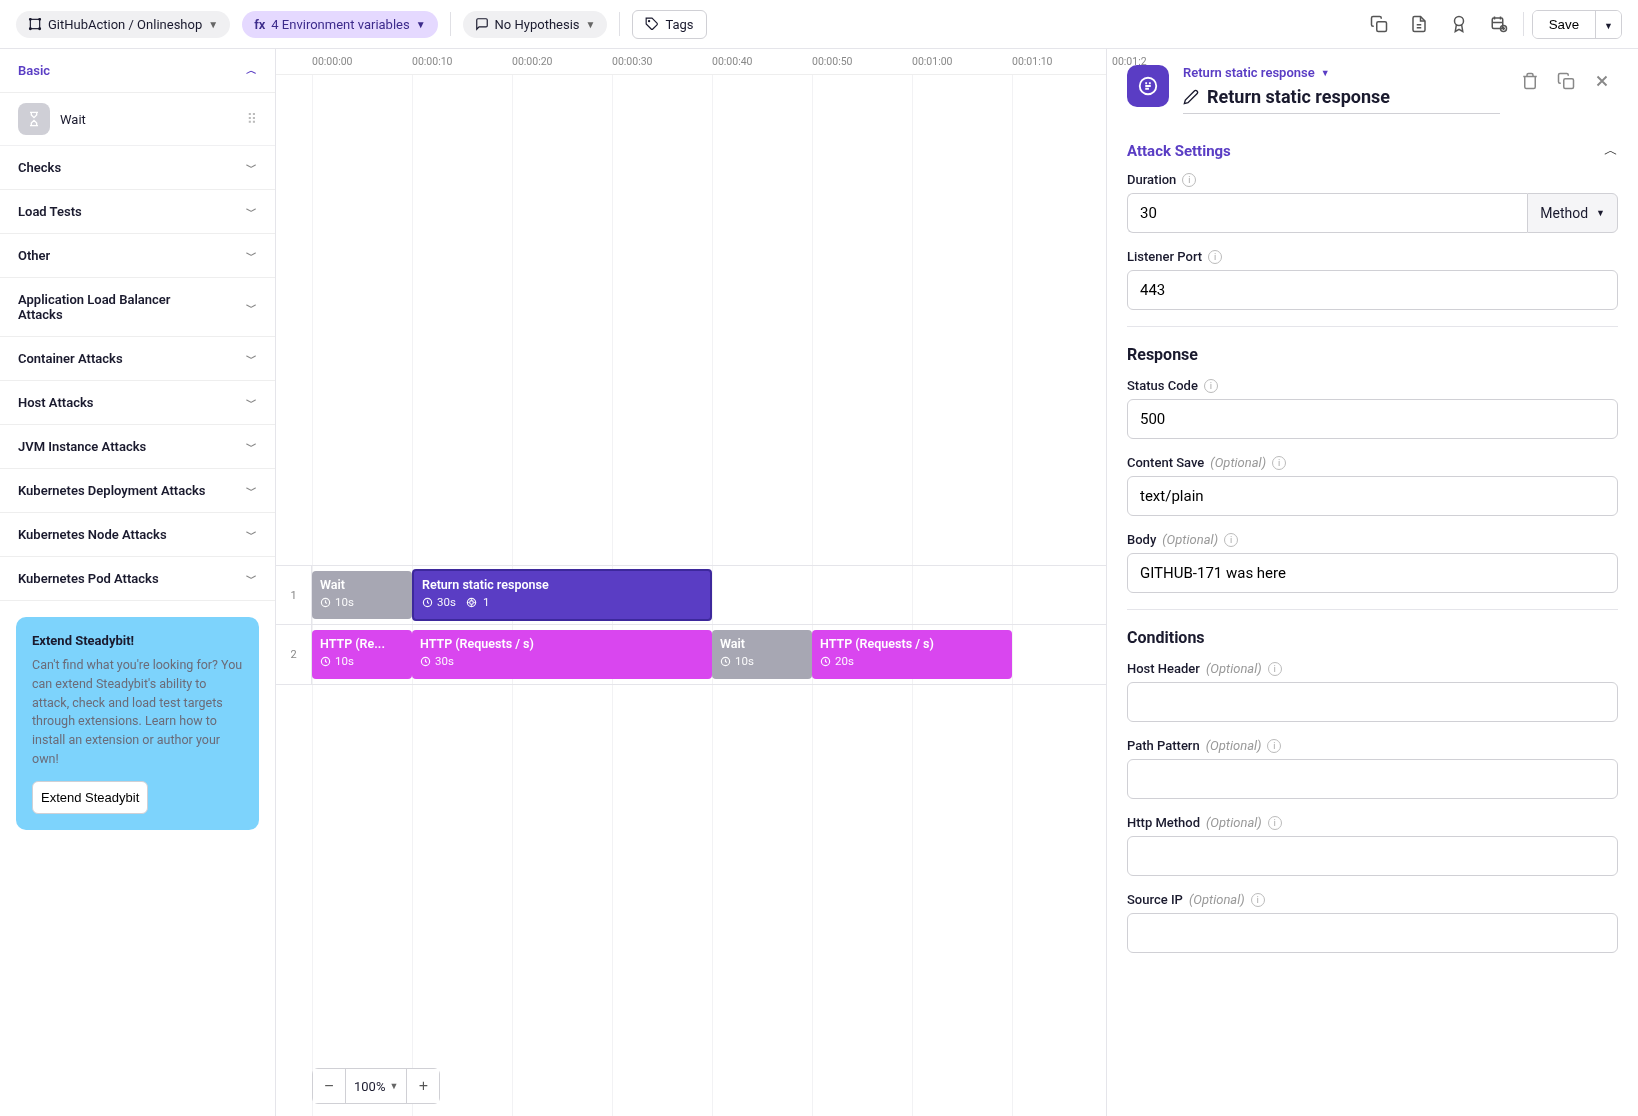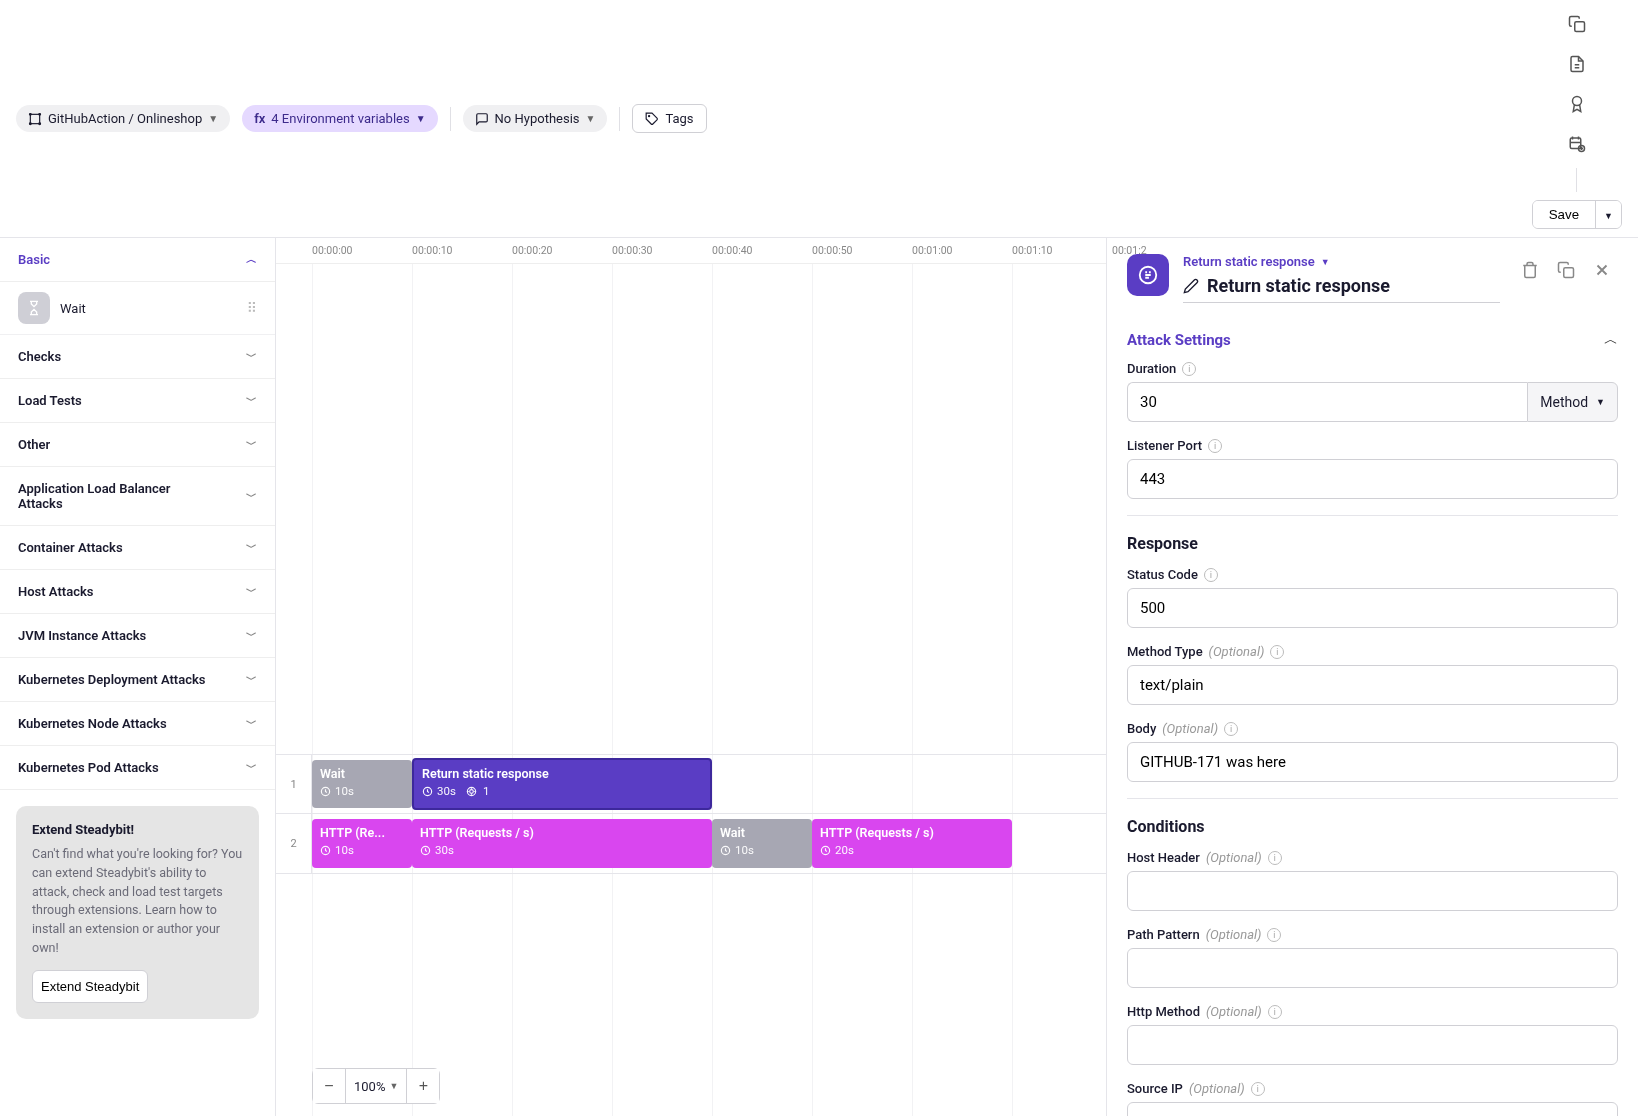--- a/index.html
+++ b/index.html
@@ -2,21 +2,21 @@
 <html><head>
 <meta charset="utf-8">
 <style>
 * { margin: 0; padding: 0; box-sizing: border-box; }
 body { font-family: -apple-system, BlinkMacSystemFont, "Segoe UI", Roboto, sans-serif; font-size: 13px; color: #1a1a2e; background: #fff; }
 .app { display: flex; flex-direction: column; height: 1116px; width: 1638px; }
 
 
 .toolbar { display: flex; align-items: center; padding: 8px 16px; border-bottom: 1px solid #e5e5ea; gap: 12px; }
 .toolbar-left { display: flex; align-items: center; gap: 12px; }
-.toolbar-right { display: flex; align-items: center; gap: 8px; margin-left: auto; flex-direction: column; }
+.toolbar-right { display: flex; align-items: center; gap: 8px; margin-left: auto; }
 .pill { display: inline-flex; align-items: center; gap: 6px; padding: 6px 12px; border-radius: 16px; background: #f0f0f2; font-size: 13px; cursor: pointer; }
 .pill.purple { background: #e5d9ff; color: #3d2b8c; }
 .pill .chev { font-size: 10px; color: #666; }
 .pill.purple .chev { color: #3d2b8c; }
 .tag-btn { display: inline-flex; align-items: center; gap: 6px; padding: 6px 12px; border: 1px solid #d0d0d5; border-radius: 6px; background: #fff; cursor: pointer; }
 .icon-btn { width: 32px; height: 32px; display: inline-flex; align-items: center; justify-content: center; border-radius: 6px; cursor: pointer; color: #555; }
 .save-group { display: flex; border: 1px solid #d0d0d5; border-radius: 6px; overflow: hidden; }
 .save-btn { padding: 6px 16px; background: #fff; cursor: pointer; font-weight: 500; border: none; }
 .save-caret { padding: 6px 8px; background: #fff; border-left: 1px solid #d0d0d5; cursor: pointer; }
 .divider-v { width: 1px; height: 24px; background: #e0e0e5; }
@@ -26,21 +26,21 @@
 
 
 .sidebar { width: 276px; border-right: 1px solid #e5e5ea; display: flex; flex-direction: column; overflow-y: auto; }
 .section-hdr { display: flex; align-items: center; justify-content: space-between; padding: 14px 18px; cursor: pointer; font-weight: 600; border-bottom: 1px solid #eee; }
 .section-hdr.active { color: #5a3dc4; }
 .section-hdr .chev-icon { font-size: 11px; color: #888; }
 .section-hdr.active .chev-icon { color: #5a3dc4; }
 .step-item { display: flex; align-items: center; gap: 10px; padding: 10px 18px; border-bottom: 1px solid #f0f0f2; }
 .step-icon-box { width: 32px; height: 32px; border-radius: 8px; background: #cfcfd6; display: flex; align-items: center; justify-content: center; color: #fff; }
 .drag-handle { margin-left: auto; color: #bbb; cursor: grab; font-size: 14px; }
-.extend-card { margin: 16px; padding: 16px; background: #e5e5e5; border-radius: 10px; }
+.extend-card { margin: 16px; padding: 16px; background: #7dd3fc; border-radius: 10px; }
 .extend-title { font-weight: 700; margin-bottom: 8px; }
 .extend-text { font-size: 12.5px; color: #6b6b78; line-height: 1.5; margin-bottom: 12px; }
 .extend-btn { padding: 8px 8px; border: 1px solid #d0d0d5; border-radius: 6px; background: #fff; font-size: 13px; cursor: pointer; }
 
 
 .timeline-area { flex: 1; position: relative; display: flex; flex-direction: column; min-width: 0; }
 .time-ruler { display: flex; padding: 6px 0 6px 36px; font-size: 10.5px; color: #888; border-bottom: 1px solid #eee; }
 .time-ruler span { width: 100px; flex-shrink: 0; }
 .timeline-body { flex: 1; position: relative; overflow: hidden; }
 .grid-lines { position: absolute; inset: 0; display: flex; padding-left: 36px; z-index: 0; }
@@ -420,21 +420,21 @@
         <div class="field">
           <div class="field-label">
             <span>Status Code</span>
             <span class="info-icon">i</span>
           </div>
           <input class="input" value="500" style="">
         </div>
 
         <div class="field">
           <div class="field-label">
-            <span>Method Type</span>
+            <span>Content Save</span>
             <span class="optional">(Optional)</span>
             <span class="info-icon">i</span>
           </div>
           <input class="input" value="text/plain" style="">
         </div>
 
         <div class="field">
           <div class="field-label">
             <span>Body</span>
             <span class="optional">(Optional)</span>

